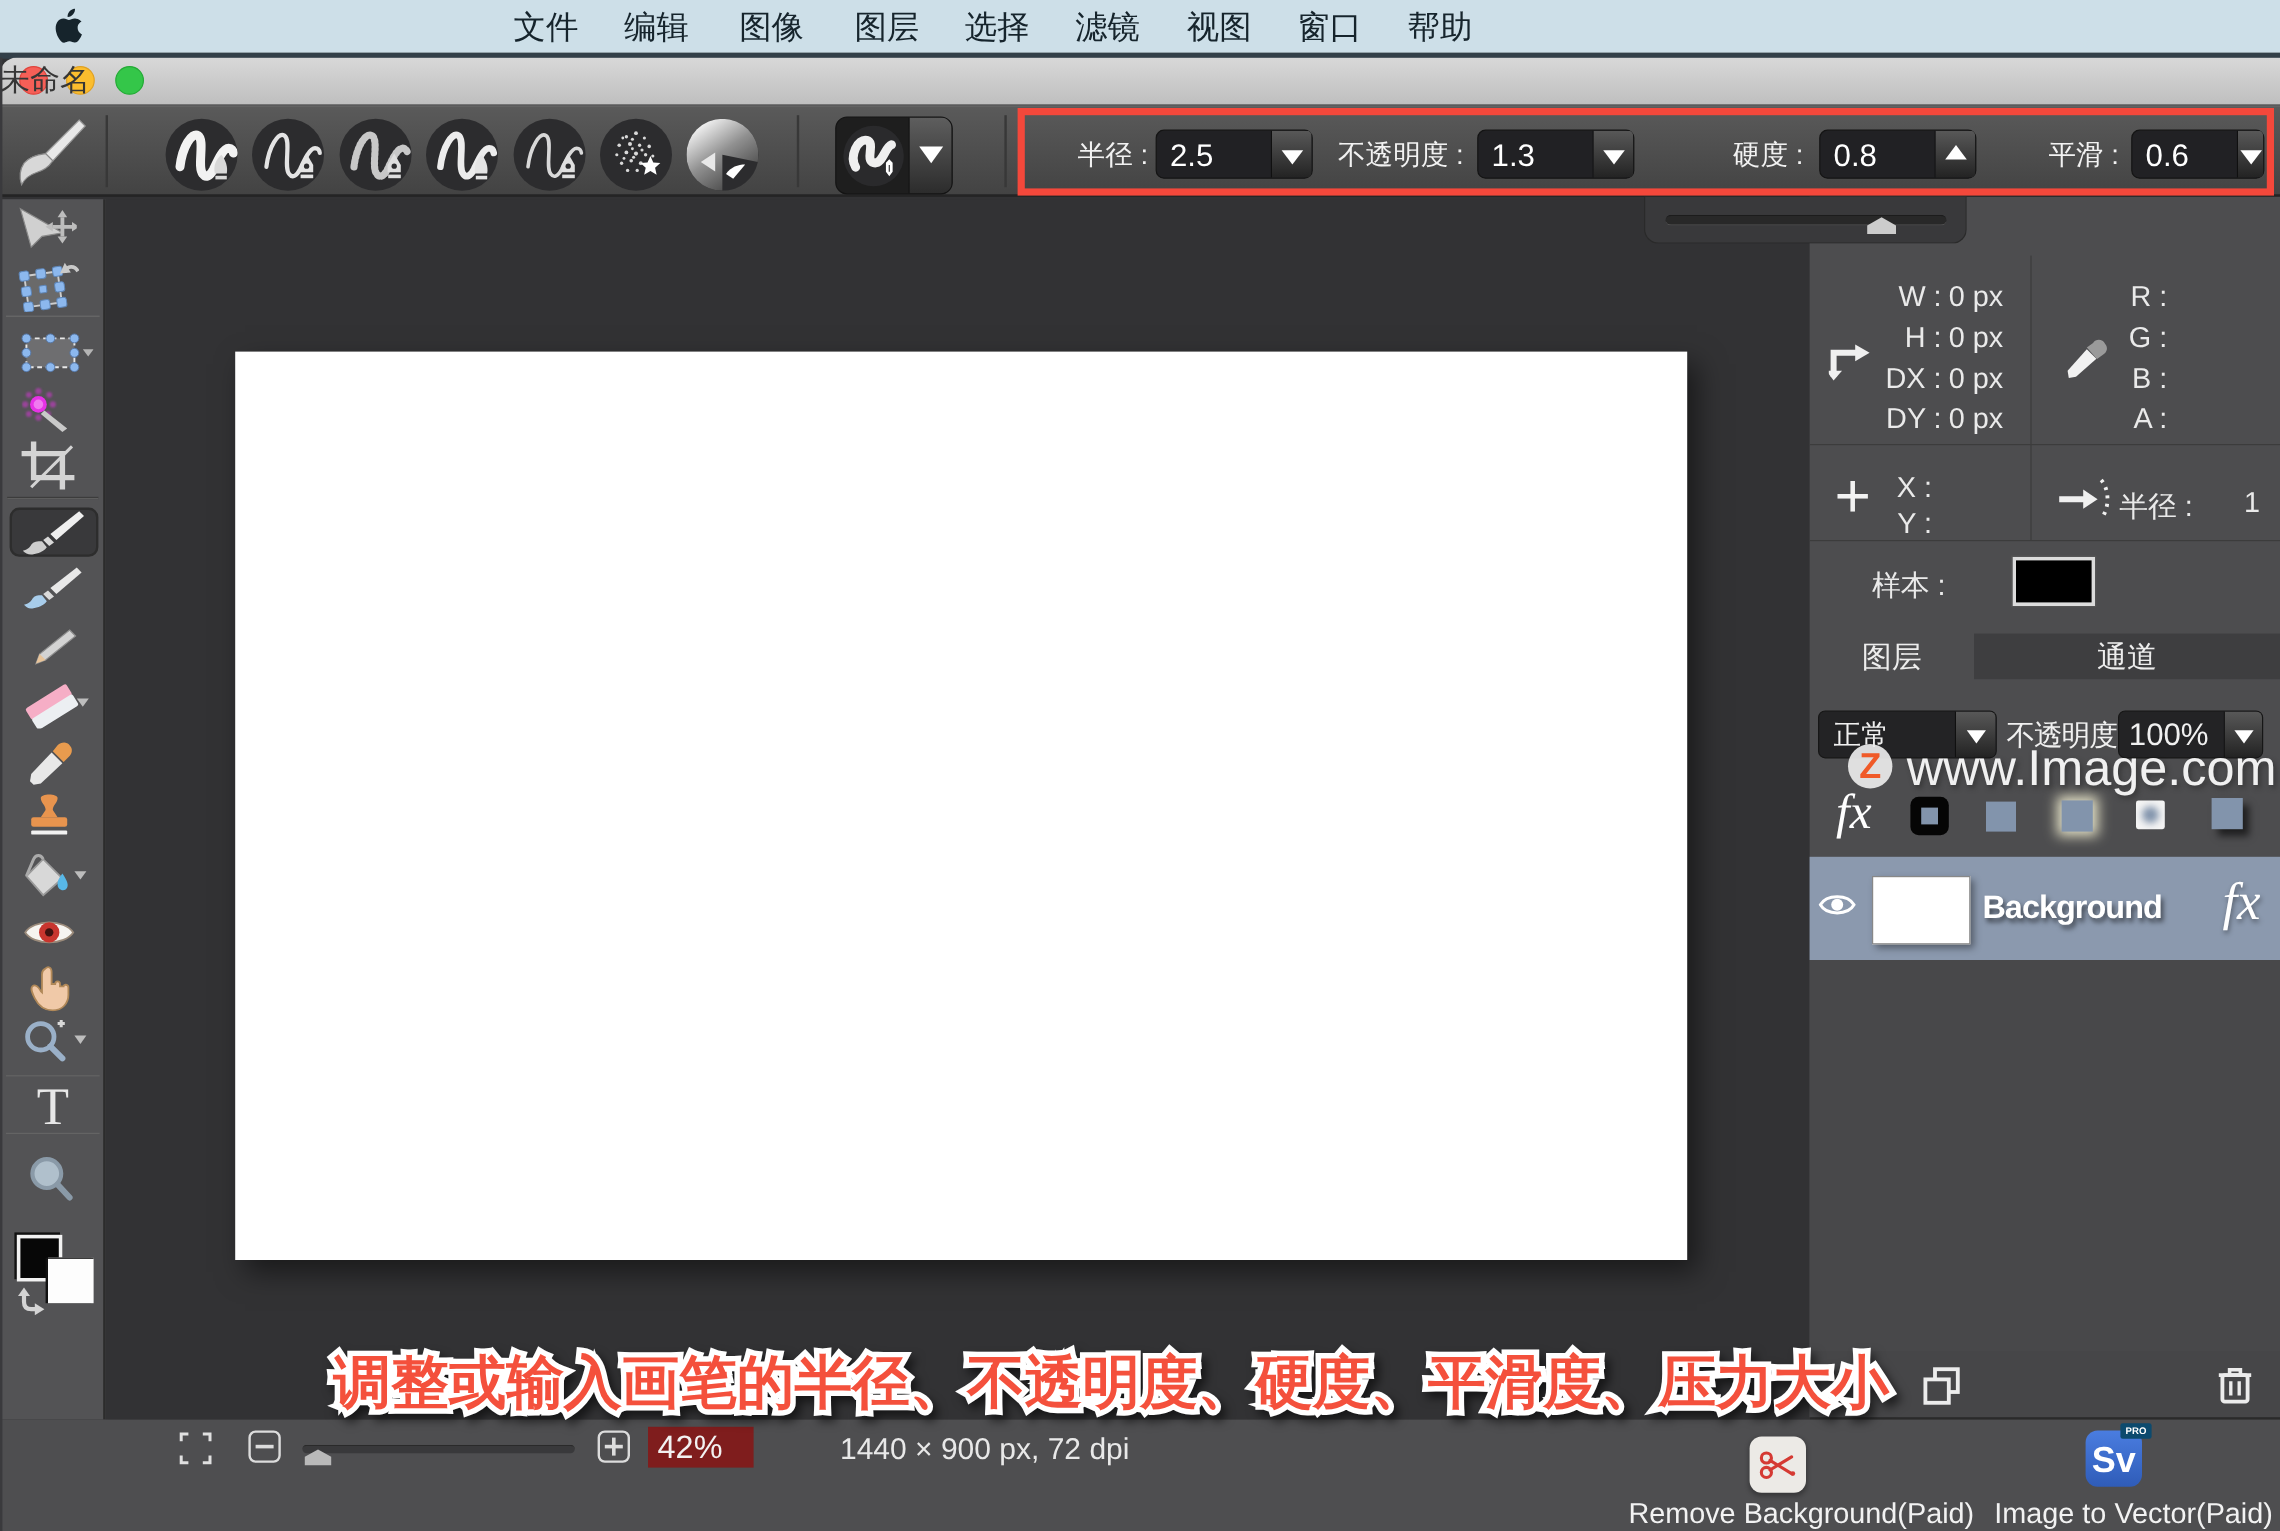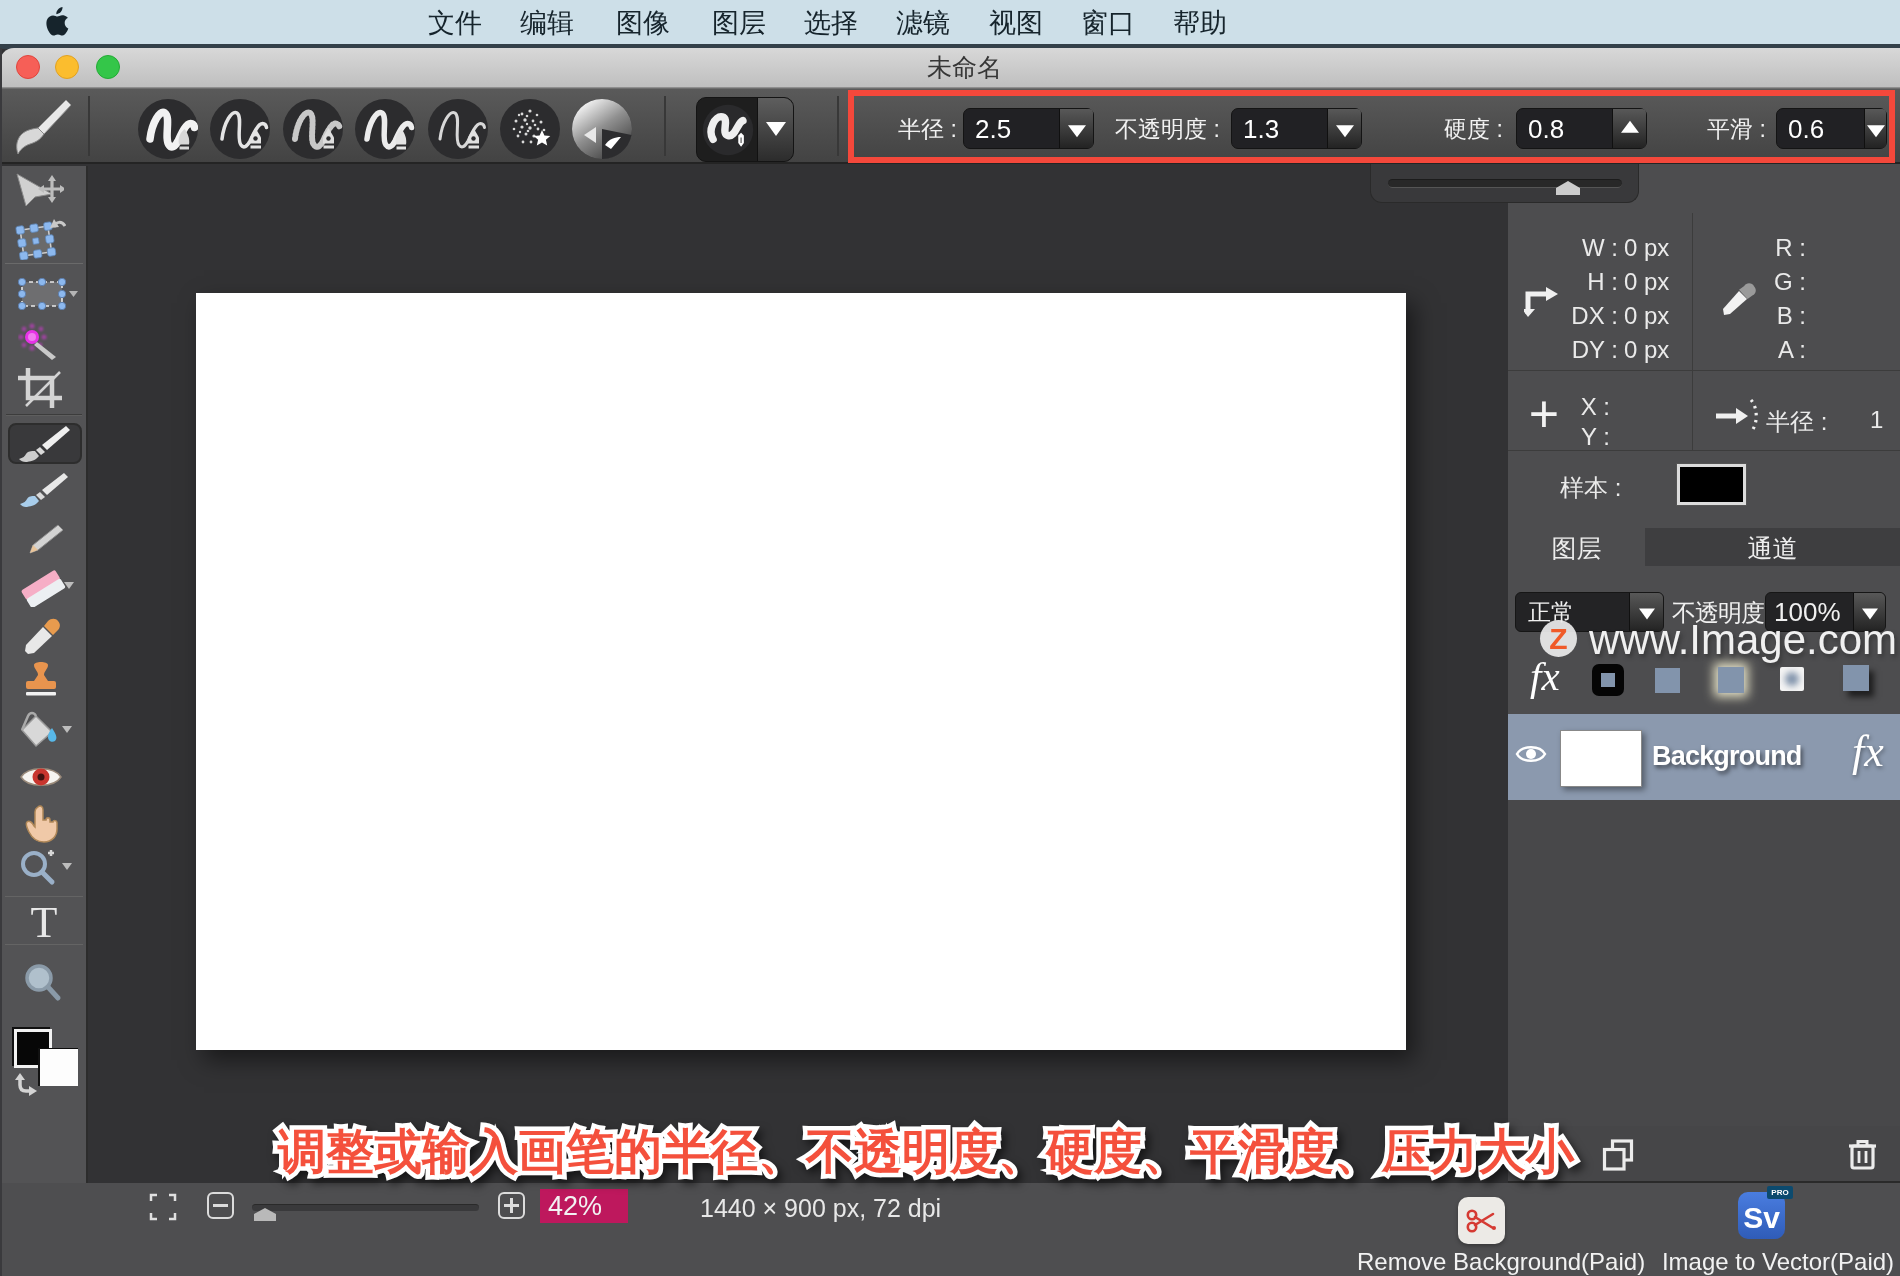--- a/index.html
+++ b/index.html
@@ -9,22 +9,22 @@
 
 #menubar { position:absolute; left:0; top:0; width:1900px; height:44px; background:#cddfe8; color:#16242c; }
 #menubar .item { position:absolute; top:0; height:44px; line-height:46px; font-size:27px; }
 #appname { font-weight:bold; }
 
 #titlebar { position:absolute; left:0; top:48px; width:1900px; height:40px;
   background:linear-gradient(#d8d8d8,#bfbfbf); border-bottom:1px solid #8f8f8f; border-top-left-radius:14px; }
 #topstrip { position:absolute; left:0; top:44px; width:1900px; height:5px; background:#334049; }
 #leftedge { position:absolute; left:0; top:48px; width:2px; height:1228px; background:#3a3a3d; z-index:60; }
 .tl { position:absolute; top:55px; width:24px; height:24px; border-radius:50%; }
-#title-text { position:absolute; top:44px; left:0; width:1900px; height:44px; text-align:center;
-  line-height:46px; font-size:25px; font-weight:500; color:#363636;padding-left:29px; }
+#title-text { position:absolute; top:44px; left:0; width:1900px; height:44px; 
+  line-height:46px; font-size:25px; font-weight:500; color:#363636; }
 
 #toolbar { position:absolute; left:0; top:88px; width:1900px; height:76px;
   background:linear-gradient(#5a5a5a,#434343); border-top:1px solid #6e6e6e; border-bottom:2px solid #242424; }
 .tsep { position:absolute; top:96px; height:60px; width:2px; background:#383838; }
 .bcircle { position:absolute; top:99px; width:60px; height:60px; border-radius:50%; background:#2c2c2e; }
 
 .optlabel { position:absolute; color:#f2f2f2; font-size:23px; height:28px; line-height:28px; }
 .optbox { position:absolute; top:108px; height:41px; background:#212124; border-radius:7px;
   color:#fff; font-size:26px; line-height:41px; border:1px solid #141414; }
 .optbox .val { position:absolute; left:11px; top:0; }
@@ -459,21 +459,21 @@
 </svg>
 <div class="abs" style="left:207px;top:1192px;width:27px;height:27px;border:2px solid #dcdcdc;border-radius:6px;"></div>
 <div class="abs" style="left:213px;top:1204px;width:15px;height:3px;background:#dcdcdc;"></div>
 <div class="abs" style="left:252px;top:1204px;width:227px;height:7px;background:#39393b;border-radius:4px;border-top:1px solid #2a2a2a;"></div>
 <svg class="abs" style="left:252px;top:1207px" width="26" height="15" viewBox="0 0 26 15">
   <path d="M2 14 L2 7 L13 1 L24 7 L24 14 Z" fill="#b9b9b9"></path>
 </svg>
 <div class="abs" style="left:498px;top:1192px;width:27px;height:27px;border:2px solid #dcdcdc;border-radius:6px;"></div>
 <div class="abs" style="left:504px;top:1204px;width:15px;height:3px;background:#dcdcdc;"></div>
 <div class="abs" style="left:510px;top:1198px;width:3px;height:15px;background:#dcdcdc;"></div>
-<div class="abs" style="left:540px;top:1189px;width:88px;height:34px;background:#be185d;color:#f2f2f2;font-size:27px;line-height:34px;"><span style="margin-left:8px;">42%</span></div>
+<div class="abs" style="left:540px;top:1189px;width:88px;height:34px;background:#7f1d1d;color:#f2f2f2;font-size:27px;line-height:34px;"><span style="margin-left:8px;">42%</span></div>
 <div class="abs" style="left:700px;top:1194px;width:560px;color:#e8e8e8;font-size:25px;">1440 × 900 px, 72 dpi</div>
 
 <div class="abs" style="left:1458px;top:1197px;width:47px;height:47px;background:#eceae6;border-radius:10px;box-shadow:0 2px 4px rgba(0,0,0,0.3);"></div>
 <svg class="abs" style="left:1463px;top:1202px" width="37" height="37" viewBox="0 0 37 37">
   <g stroke="#d53a33" stroke-width="2.6" fill="none">
     <circle cx="9" cy="13" r="4.2"></circle>
     <circle cx="9" cy="25" r="4.2"></circle>
     <path d="M12 15 L30 26 M12 23 L30 12" stroke-linecap="round"></path>
   </g>
   <circle cx="31" cy="26" r="2" fill="#d53a33"></circle>

